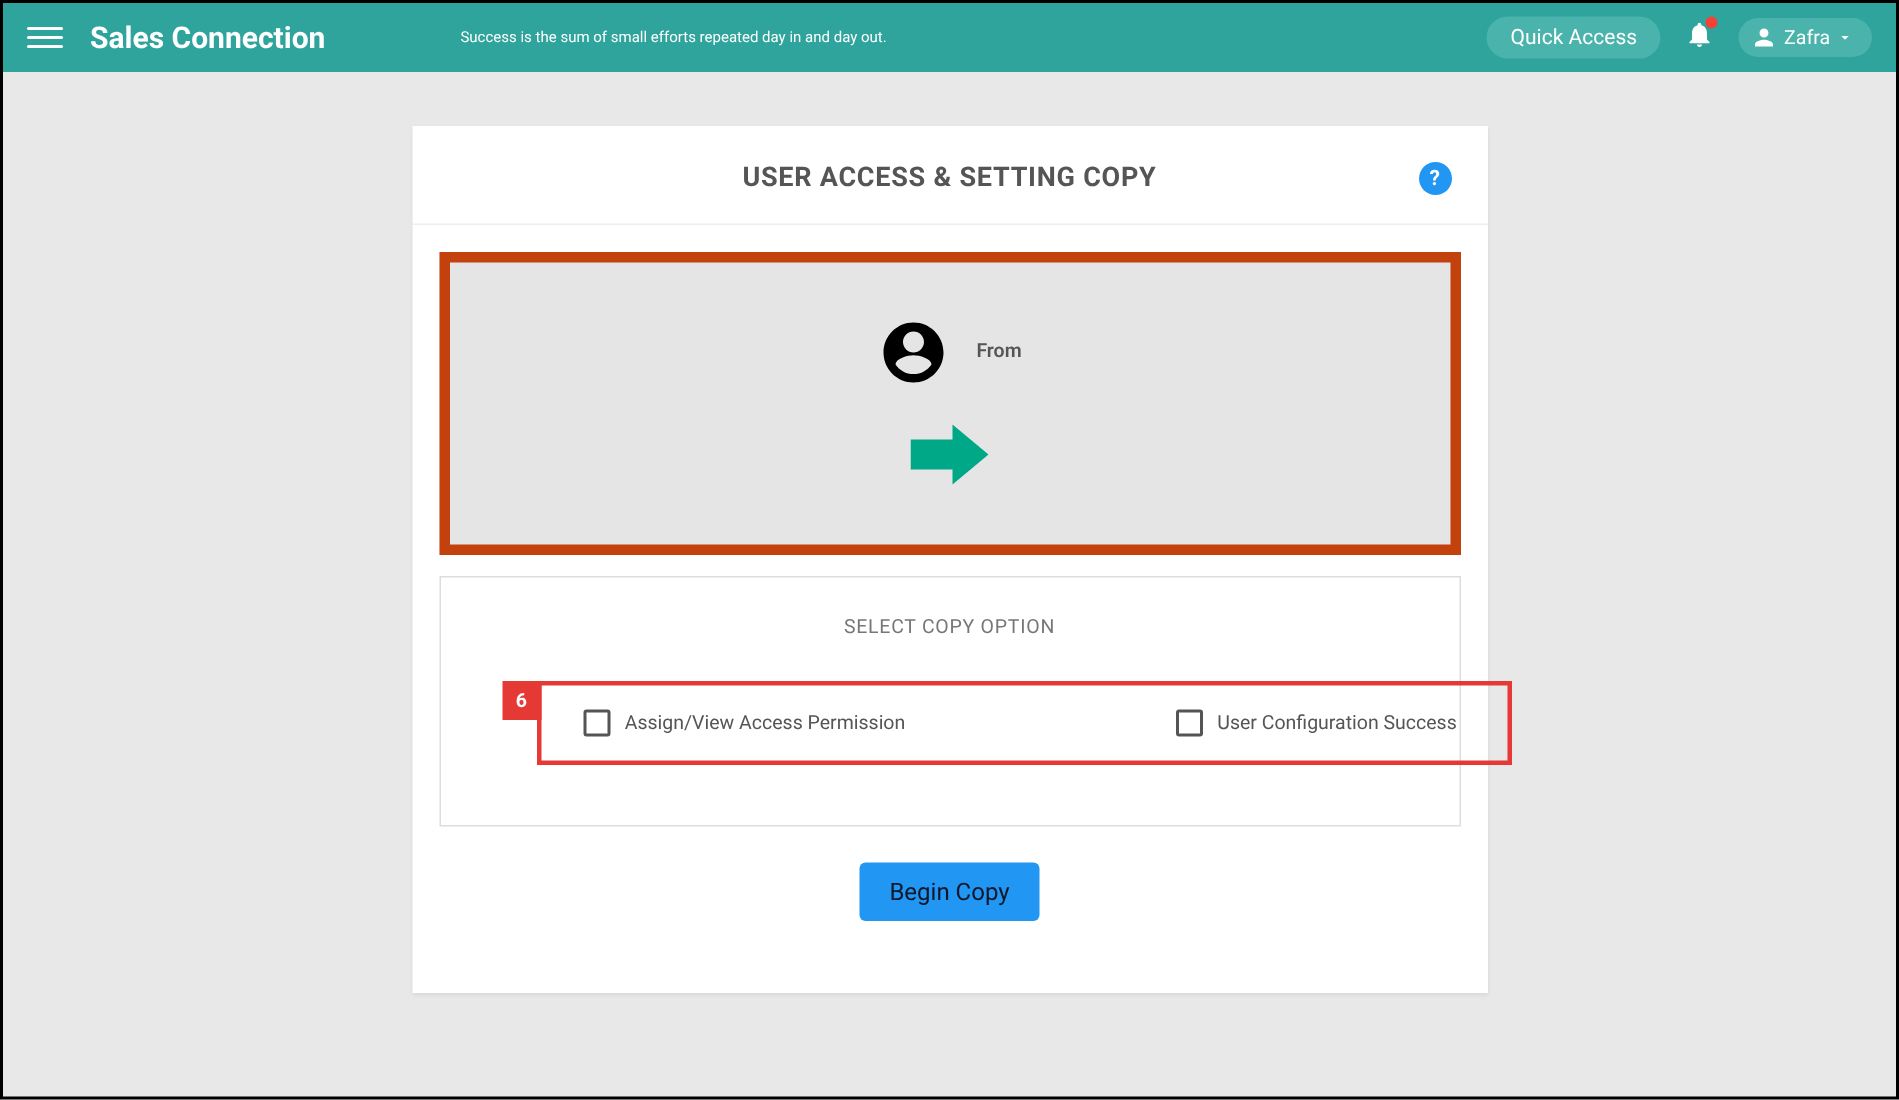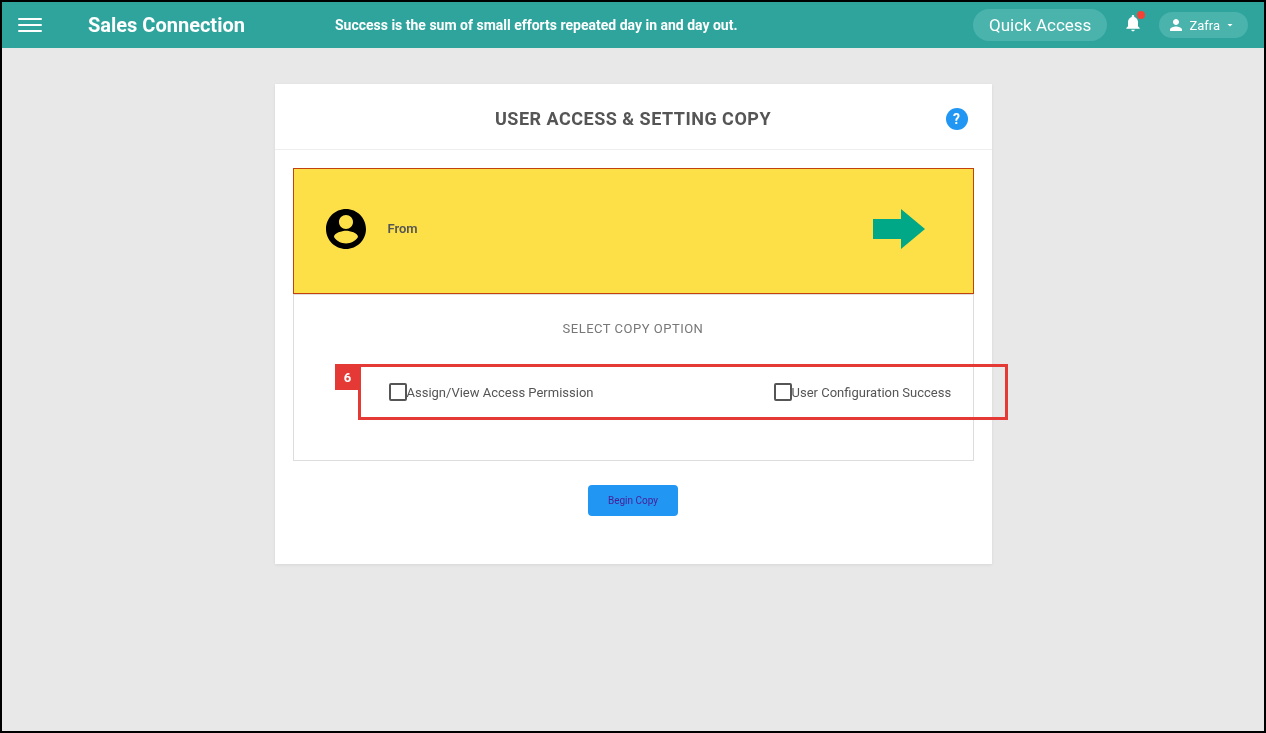--- a/index.html
+++ b/index.html
@@ -37,37 +37,36 @@
     .hamburger span {
       height: 2px;
       background: #fff;
       width: 100%;
       border-radius: 1px;
     }
     .brand {
       font-size: 20px;
       font-weight: 700;
       margin-right: 90px;
-      margin-left: 28px;
     }
     .tagline {
-      font-size: 14px;
-      font-weight: 700;
+      font-size: 10px;
+      font-weight: 400;
       flex: 0 0 auto;
     }
     .topbar-spacer {
       flex: 1;
     }
     .quick-access {
       background: #49b3ac;
       color: #fff;
       border: none;
       padding: 6px 16px;
       border-radius: 16px;
-      font-size: 17px;
+      font-size: 14px;
       cursor: pointer;
       margin-right: 16px;
     }
     .bell {
       position: relative;
       margin-right: 16px;
       cursor: pointer;
     }
     .bell svg {
       width: 20px;
@@ -139,22 +138,23 @@
       font-size: 14px;
       display: flex;
       align-items: center;
       justify-content: center;
       cursor: pointer;
     }
     .card-body {
       padding: 18px;
     }
     .panel {
-      border: 1px solid #c2410c;
-      background: #fde047;
+      border: 7px solid #c2410c;
+      background: #e5e5e5;
+      flex-direction: column;
     }
     .from-to {
       padding: 36px 28px;
       display: flex;
       align-items: center;
       gap: 20px;
     }
     .user-block {
       display: flex;
       align-items: center;
@@ -199,20 +199,21 @@
       flex: 0 0 auto;
       padding: 0 20px;
     }
     .arrow-wrap svg {
       width: 52px;
       height: 40px;
       fill: #00a887;
     }
     .copy-option-panel {
       border: 1px solid #ddd;
+      margin-top: 14px;
       padding: 26px 28px 40px;
       position: relative;
     }
     .section-title {
       text-align: center;
       font-size: 13px;
       color: #777;
       letter-spacing: 0.5px;
       margin-bottom: 28px;
     }
@@ -236,44 +237,44 @@
       color: #fff;
       display: flex;
       align-items: center;
       justify-content: center;
       font-weight: 700;
       font-size: 13px;
     }
     .check-item {
       display: flex;
       align-items: center;
-      gap: 0;
+      gap: 10px;
       cursor: pointer;
     }
     .checkbox {
       width: 18px;
       height: 18px;
       border: 2px solid #555;
       border-radius: 2px;
     }
     .check-label {
       font-size: 13px;
       color: #555;
     }
     .begin-btn-wrap {
       text-align: center;
       padding: 24px 0 30px;
     }
     .begin-btn {
       background: #2196f3;
-      color: #4c1d95;
+      color: #0f172a;
       border: none;
       padding: 10px 20px;
       border-radius: 4px;
-      font-size: 10px;
+      font-size: 16px;
       cursor: pointer;
     }
   </style>
 </head>
 <body>
 
 <div class="topbar">
   <div class="hamburger">
     <span></span>
       <span></span>

